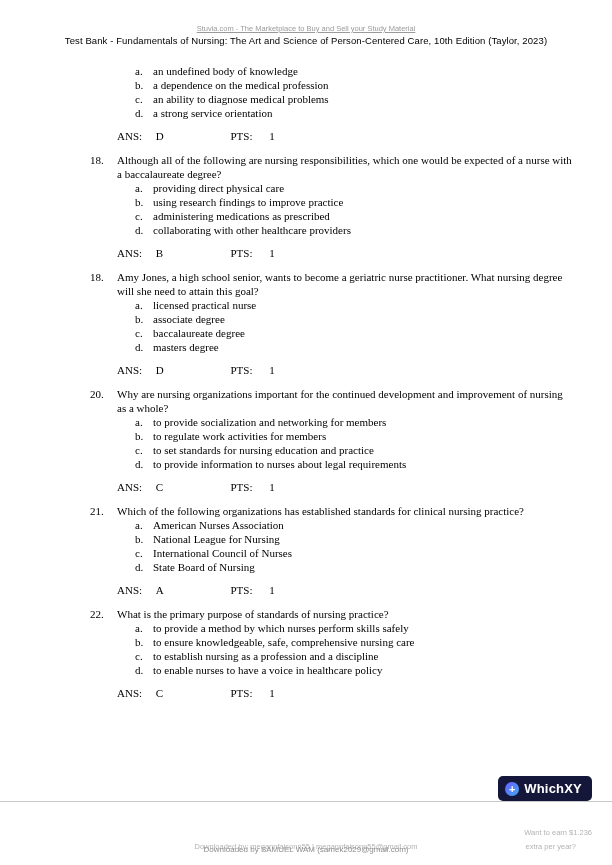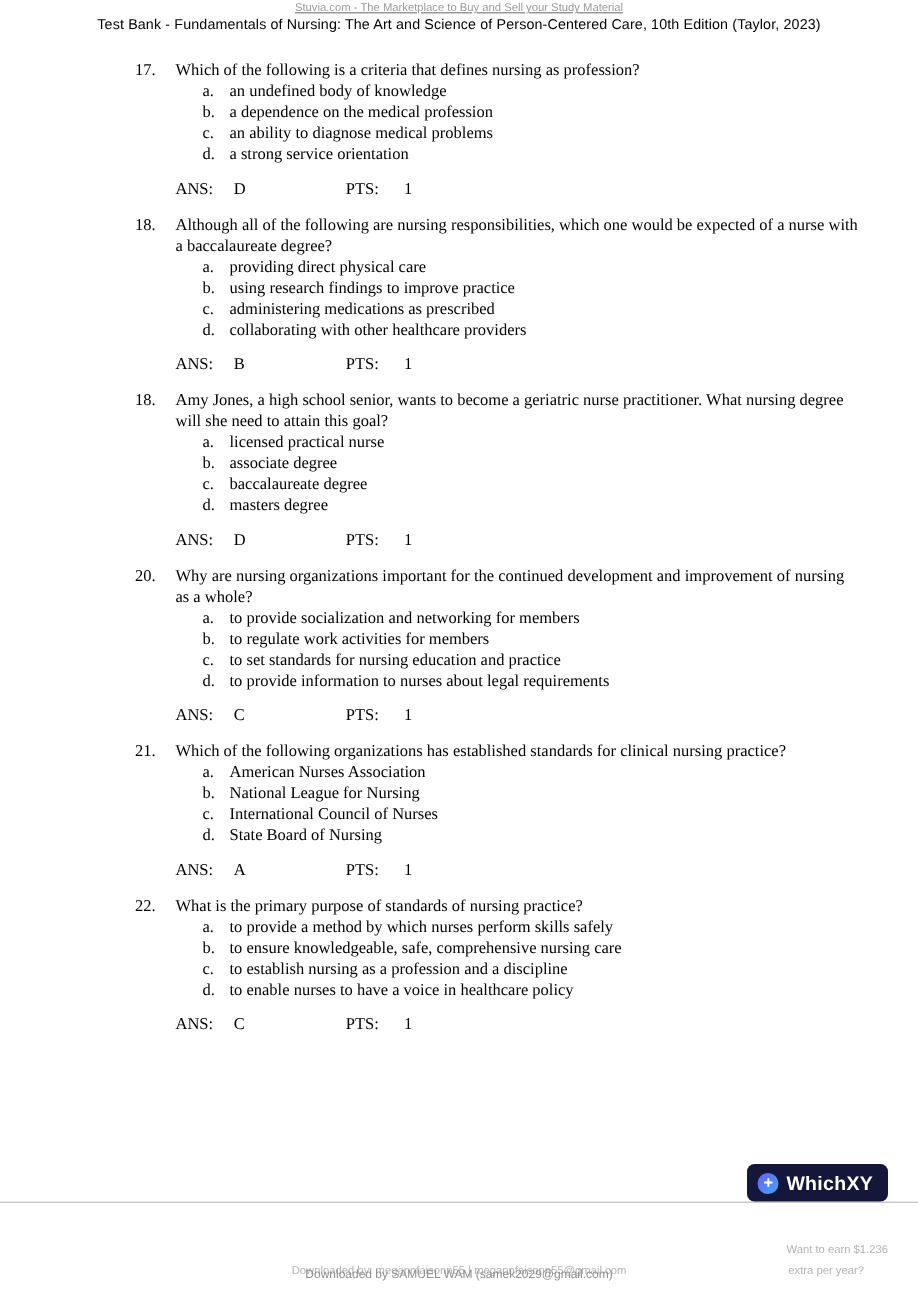--- a/index.html
+++ b/index.html
@@ -11,21 +11,21 @@
     position: relative;
     width: 612px;
     height: 865px;
     background: #ffffff;
     overflow: hidden;
     font-family: "Liberation Serif", serif;
     color: #000000;
   }
   
   .doc-header {
-    padding-top: 0;
+    padding-top: 24px;
     text-align: center;
     font-family: "Liberation Sans", sans-serif;
   }
   .site-link {
     font-size: 7.5px;
     color: #9a9a9a;
     text-decoration: underline;
     cursor: pointer;
   }
   .doc-title {
@@ -159,24 +159,20 @@
 
 <div class="page">
 
   <div class="doc-header">
     <div class="site-link">Stuvia.com - The Marketplace to Buy and Sell your Study Material</div>
     <div class="doc-title">Test Bank - Fundamentals of Nursing: The Art and Science of Person-Centered Care, 10th Edition (Taylor, 2023)</div>
   </div>
 
   <div class="questions" id="questions">
   <div class="question">
-    <div class="q-row">
-      <span class="q-num">17.</span>
-      <span class="q-text">Which of the following is a criteria that defines nursing as profession?</span>
-    </div>
     <div class="q-options">
   <div class="opt-row">
     <span class="opt-letter">a.</span>
     <span class="opt-text">an undefined body of knowledge</span>
   </div>
 
   <div class="opt-row">
     <span class="opt-letter">b.</span>
     <span class="opt-text">a dependence on the medical profession</span>
   </div>

